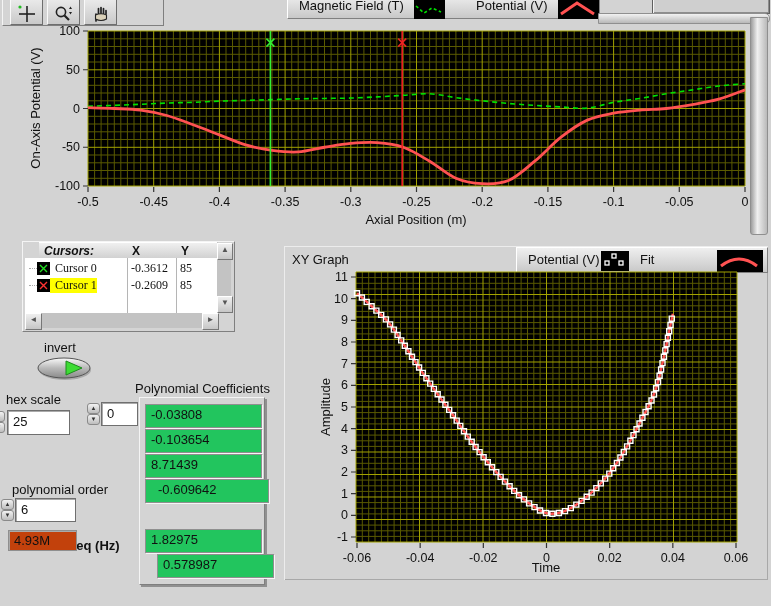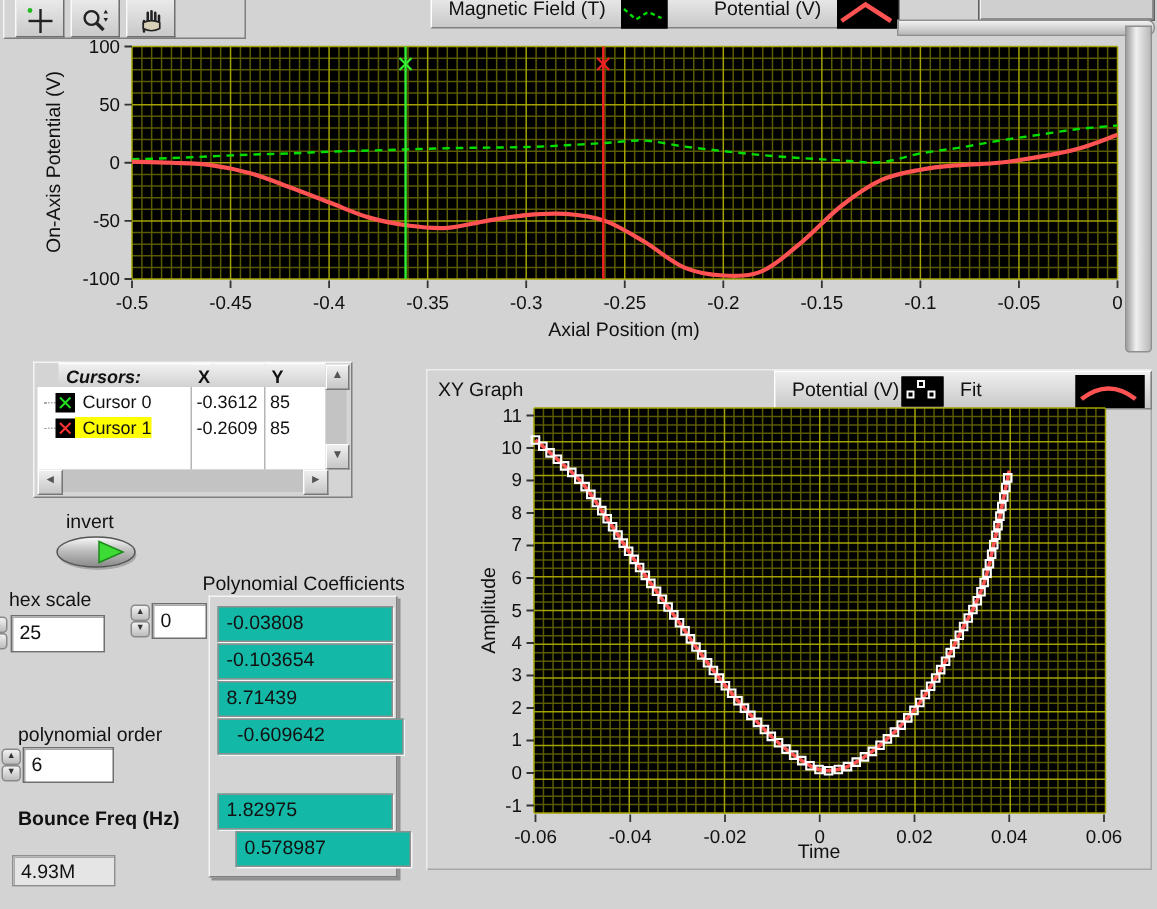--- a/index.html
+++ b/index.html
@@ -12,36 +12,36 @@
   .toolbtn{width:31px;height:26px;background:linear-gradient(#ececec,#c9c9c9);
            border-top:1px solid #fafafa;border-left:1px solid #fafafa;
            border-bottom:1px solid #6e6e6e;border-right:1px solid #6e6e6e;
            display:flex;align-items:flex-end;justify-content:center;}
   .legendbar{background:linear-gradient(#efefef,#c8c8c8);
              border-top:1px solid #fff;border-left:1px solid #fff;
              border-bottom:1px solid #808080;border-right:1px solid #808080;}
   .samplebox{background:#000;border:1px solid #000;}
   .numfield{font-size:13px;background:#fff;border:1px solid #6f6f6f;
             box-shadow:inset 1px 1px 0 #aaa; padding:3px 0 0 5px;}
-  .indfield{font-size:13px;background:#14b8a6;border:1px solid #8f8f8f;
+  .indfield{font-size:13px;background:#22c55e;border:1px solid #8f8f8f;
             box-shadow:1px 1px 0 #f6f6f6; padding:2px 0 0 5px;}
   .spin{width:13px;height:22px;display:flex;flex-direction:column;}
   .spin div{flex:1;background:linear-gradient(#f2f2f2,#bdbdbd);border:1px solid #8a8a8a;
             font-size:6px;line-height:9px;text-align:center;color:#333;border-radius:3px;}
   .coefbox{position:absolute;left:5px;width:110px;height:20px;}
   .scrollbtn{position:absolute;background:linear-gradient(#efefef,#c6c6c6);
              border-top:1px solid #fff;border-left:1px solid #fff;
              border-bottom:1px solid #777;border-right:1px solid #777;
              font-size:8px;line-height:12px;text-align:center;color:#555;}
   .track{background:#c3c3c3;}
   .colsep{position:absolute;width:1px;background:#b5b5b5;}
   .hdrcell{position:absolute;top:0;height:15px;background:linear-gradient(#f0f0f0,#cfcfcf);
            border-right:1px solid #8a8a8a;border-bottom:1px solid #8a8a8a;border-top:1px solid #fff;
            font-size:12px;font-weight:bold;padding:1px 0 0 5px;}
-  .cursrow{position:absolute;left:2px;height:16px;font-size:12px;display:flex;align-items:center;}
+  .cursrow{position:absolute;left:2px;height:16px;font-size:12px;display:flex;align-items:center;font-family:Liberation Serif, serif;}
   svg text{font-family:"Liberation Sans",sans-serif;}
 </style>
 </head>
 <body>
 
 <div id="panel">
 
   <div class="abs raised" style="left:2px;top:-8px;width:160px;height:32px;">
     <div class="toolbtn abs" style="left:7px;top:4px;">
       <svg width="22" height="20">
@@ -193,21 +193,21 @@
   </div>
 
   <span class="abs lbl" style="left:12px;top:482px;">polynomial order</span>
   <div class="spin abs" style="left:1px;top:499px;">
       <div>▲</div>
       <div>▼</div>
     </div>
   <div class="abs numfield" style="left:15px;top:498px;width:54px;height:19px;">6</div>
 
   <span class="abs lbl" style="left:12px;top:538px;font-weight:bold;">Bounce Freq (Hz)</span>
-  <div class="abs indfield" style="left:8px;top:570px;width:62px;height:17px;box-shadow:inset 1px 1px 0 #aaa;background:#e5e5e5;">4.93M</div>
+  <div class="abs indfield" style="left:8px;top:530px;width:62px;height:17px;box-shadow:inset 1px 1px 0 #aaa;background:#c2410c;">4.93M</div>
 
   <div class="abs" style="left:284px;top:246px;width:484px;height:334px;
        box-shadow:inset 1px 1px 0 #ececec, inset -1px -1px 0 #a8a8a8;">
     <span class="abs lbl" style="left:8px;top:6px;">XY Graph</span>
     <div class="abs legendbar" style="left:232px;top:1px;width:250px;height:24px;">
       <span class="abs lbl" style="left:11px;top:4px;">Potential (V)</span>
       <div class="abs samplebox" style="left:84px;top:3px;width:26px;height:18px;">
         <svg width="24" height="16">
           <rect x="3" y="9" width="4" height="4" fill="none" stroke="#fff" stroke-width="1.3"></rect>
           <rect x="10" y="2" width="4" height="4" fill="none" stroke="#fff" stroke-width="1.3"></rect>

